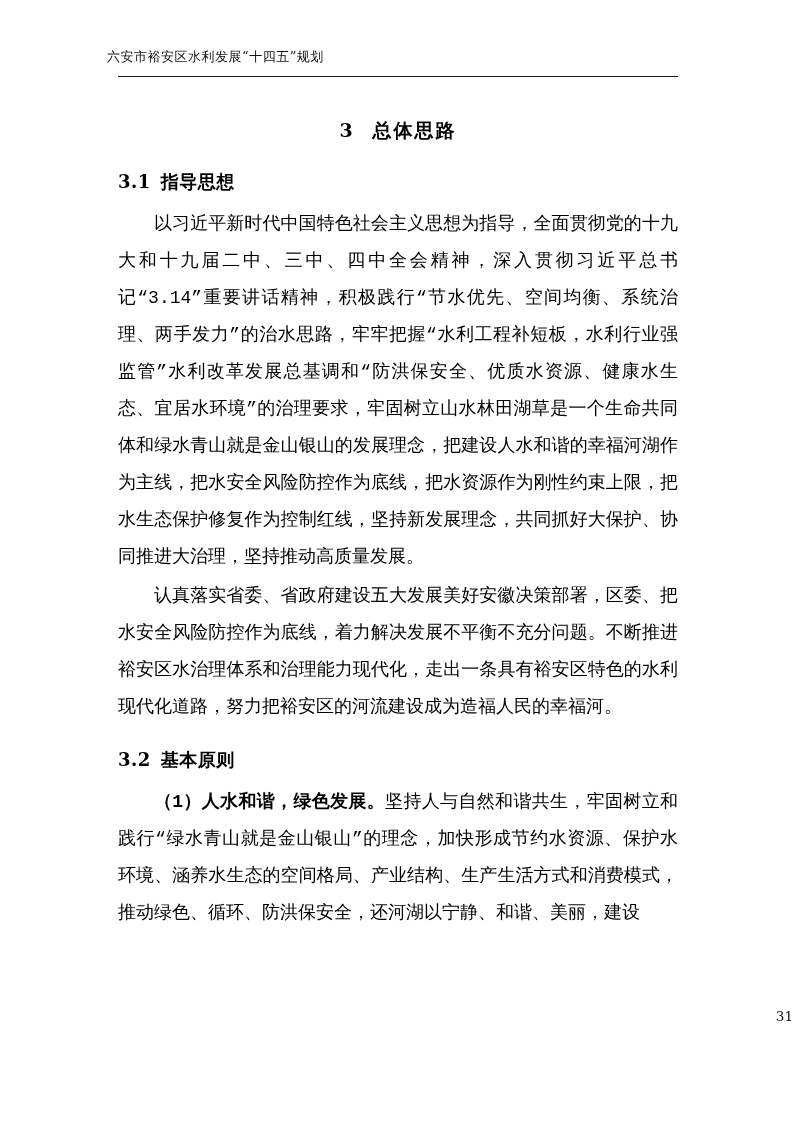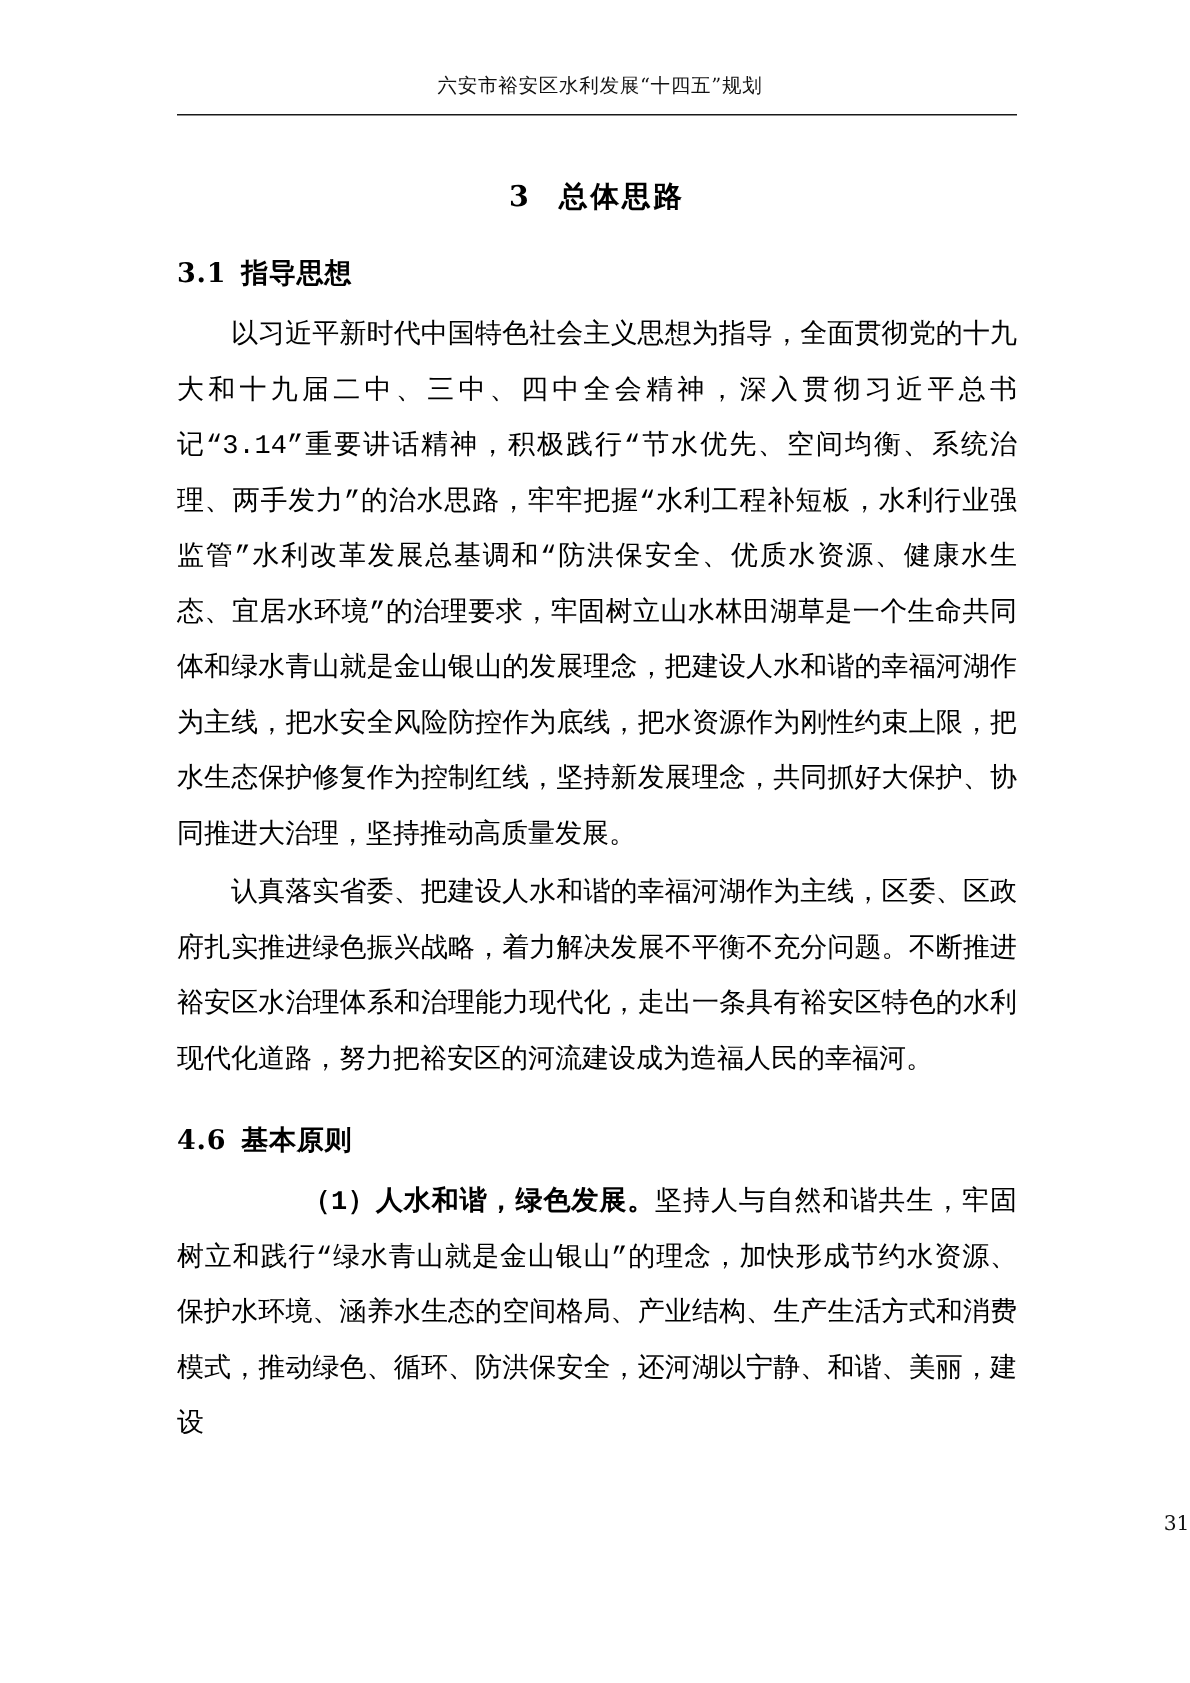--- a/index.html
+++ b/index.html
@@ -18,23 +18,22 @@
   .page {
     width: 793px;
     height: 1122px;
     box-sizing: border-box;
     padding: 0;
     position: relative;
   }
   .header {
     position: absolute;
     top: 48px;
-    left: 120px;
+    left: 107px;
     width: 560px;
-    text-align: center;
     font-family: "DejaVu Serif", "Liberation Serif", serif;
     font-size: 13px;
     letter-spacing: 0.5px;
     color: #111111;
   }
   .header-rule {
     position: absolute;
     top: 76px;
     left: 118px;
     width: 560px;
@@ -71,21 +70,20 @@
     font-size: 18px;
     line-height: 37px;
     text-align: justify;
     text-justify: inter-ideograph;
     margin: 0 0 2px 0;
     text-indent: 2em;
     font-family: Liberation Mono, monospace;
   }
   p.body-par b {
     font-weight: bold;
-    margin-left: 48px;
   }
   .page-number {
     position: absolute;
     top: 1008px;
     left: 0;
     width: 793px;
     text-align: right;
     font-size: 13.5px;
     font-family: "DejaVu Serif", "Liberation Serif", serif;
     color: #111111;
@@ -103,24 +101,24 @@
 
     <h1 class="chapter-title">
       <span class="num">3</span><span>总体思路</span>
     </h1>
 
     <h2 class="section-title">
       <span class="sec-num">3.1</span><span>指导思想</span>
     </h2>
 
     <p class="body-par">以习近平新时代中国特色社会主义思想为指导，全面贯彻党的十九大和十九届二中、三中、四中全会精神，深入贯彻习近平总书记“3.14”重要讲话精神，积极践行“节水优先、空间均衡、系统治理、两手发力”的治水思路，牢牢把握“水利工程补短板，水利行业强监管”水利改革发展总基调和“防洪保安全、优质水资源、健康水生态、宜居水环境”的治理要求，牢固树立山水林田湖草是一个生命共同体和绿水青山就是金山银山的发展理念，把建设人水和谐的幸福河湖作为主线，把水安全风险防控作为底线，把水资源作为刚性约束上限，把水生态保护修复作为控制红线，坚持新发展理念，共同抓好大保护、协同推进大治理，坚持推动高质量发展。</p>
-    <p class="body-par">认真落实省委、把建设人水和谐的幸福河湖作为主线，区委、区政府扎实推进绿色振兴战略，着力解决发展不平衡不充分问题。不断推进裕安区水治理体系和治理能力现代化，走出一条具有裕安区特色的水利现代化道路，努力把裕安区的河流建设成为造福人民的幸福河。</p>
+    <p class="body-par">认真落实省委、省政府建设五大发展美好安徽决策部署，区委、把水安全风险防控作为底线，着力解决发展不平衡不充分问题。不断推进裕安区水治理体系和治理能力现代化，走出一条具有裕安区特色的水利现代化道路，努力把裕安区的河流建设成为造福人民的幸福河。</p>
 
     <h2 class="section-title">
-      <span class="sec-num">4.6</span><span>基本原则</span>
+      <span class="sec-num">3.2</span><span>基本原则</span>
     </h2>
 
     <p class="body-par"><b>（1）人水和谐，绿色发展。</b><span>坚持人与自然和谐共生，牢固树立和践行“绿水青山就是金山银山”的理念，加快形成节约水资源、保护水环境、涵养水生态的空间格局、产业结构、生产生活方式和消费模式，推动绿色、循环、防洪保安全，还河湖以宁静、和谐、美丽，建设</span></p>
 
   </div>
 
   <div class="page-number">31</div>
 
 </div>
 

